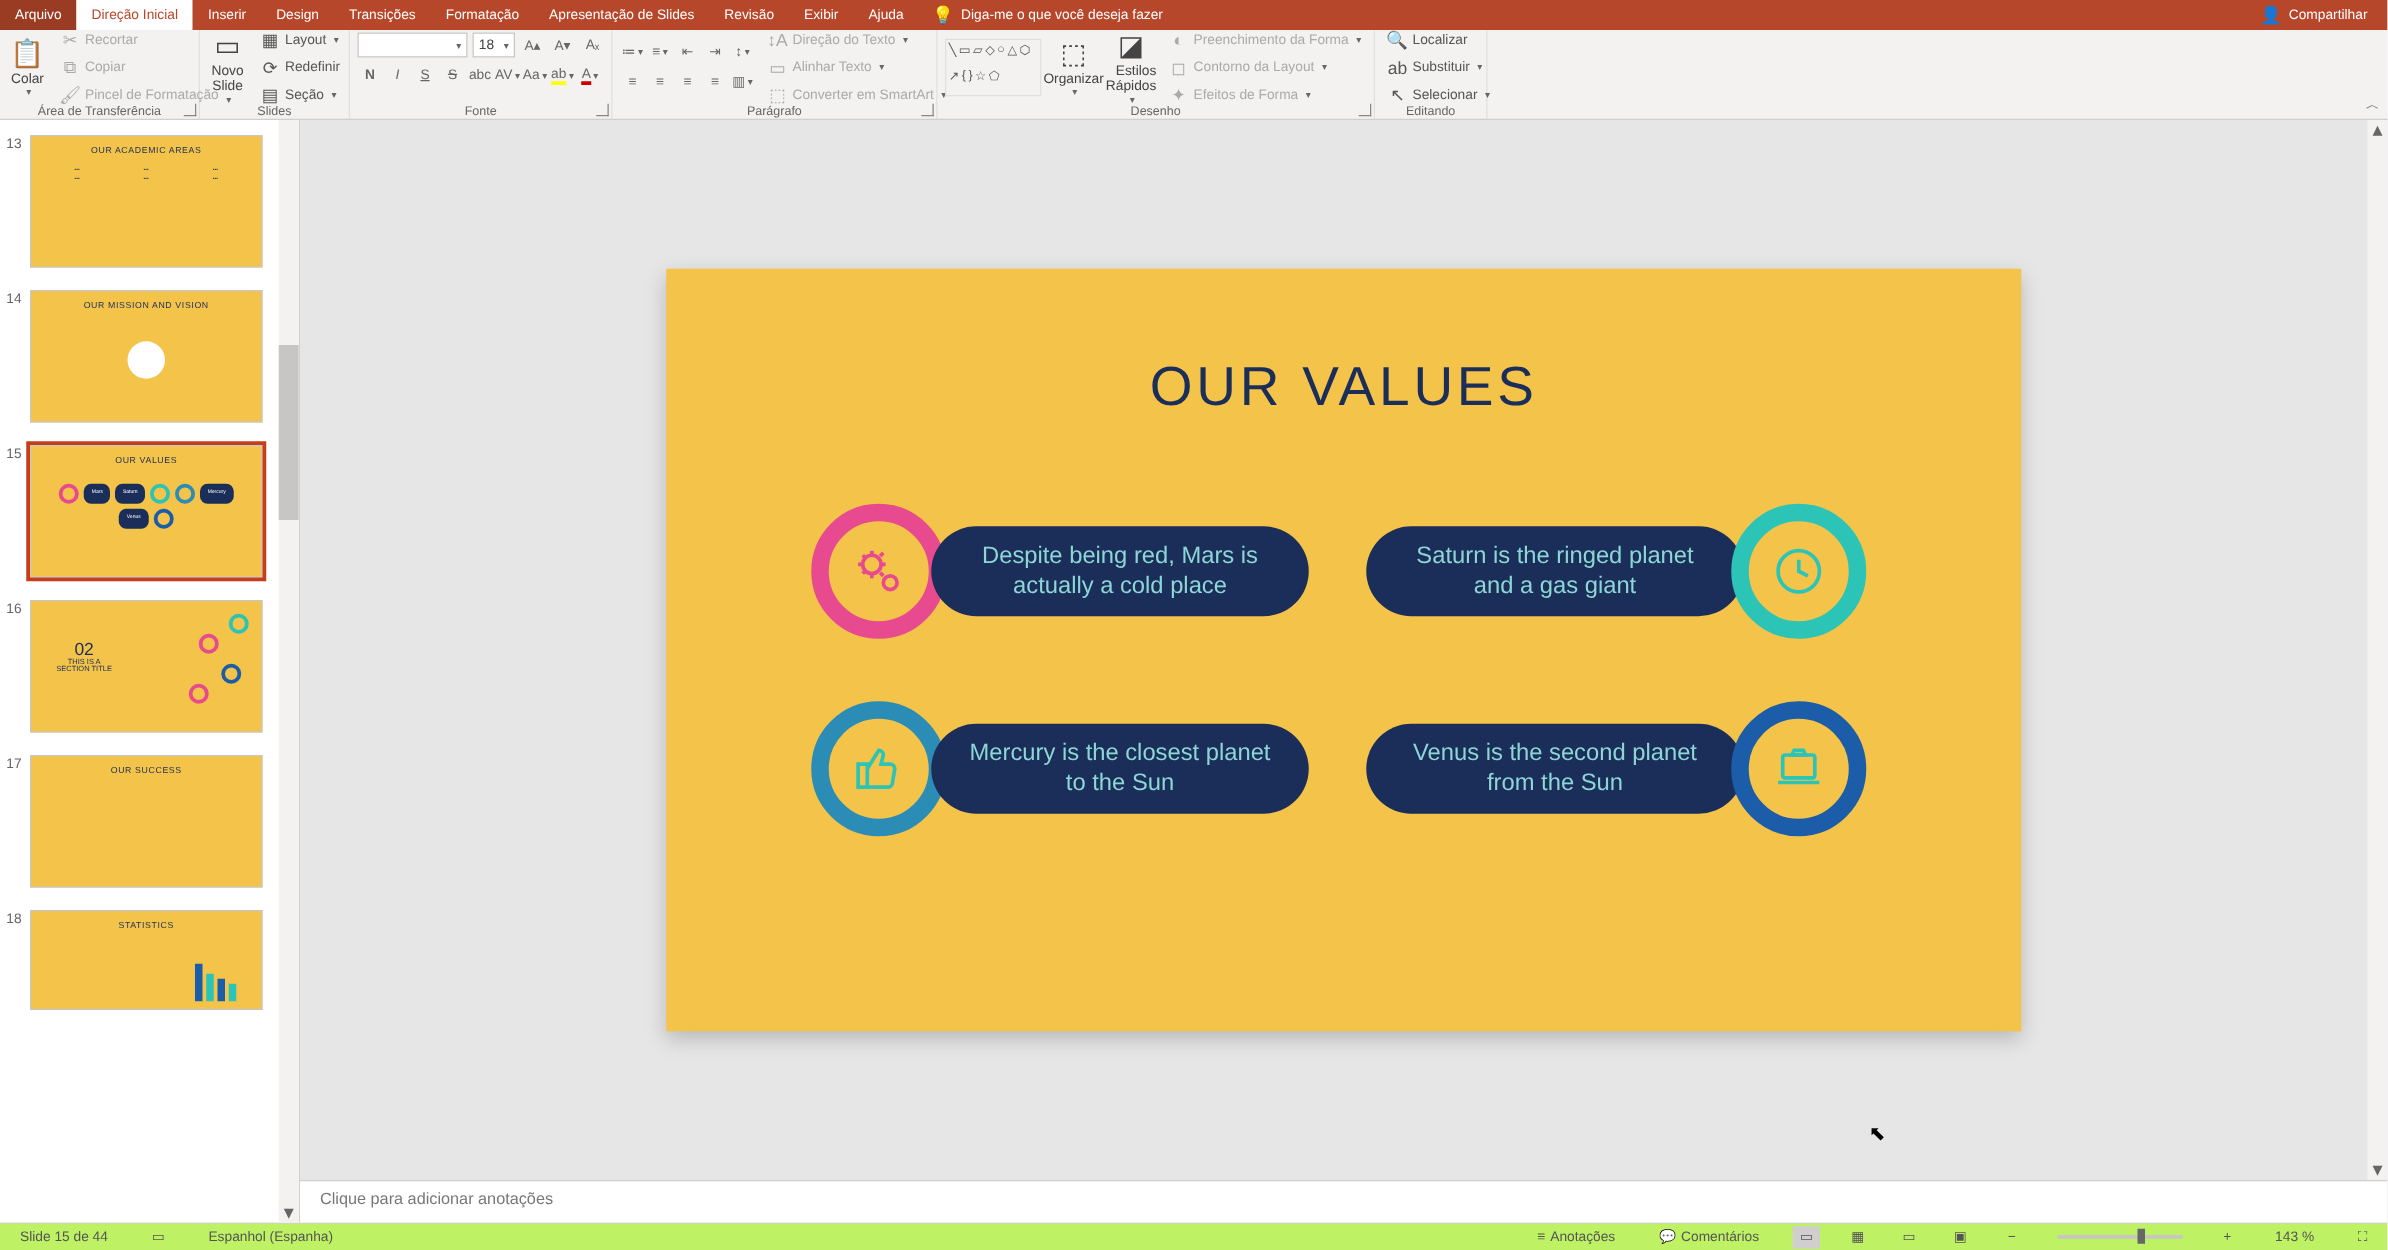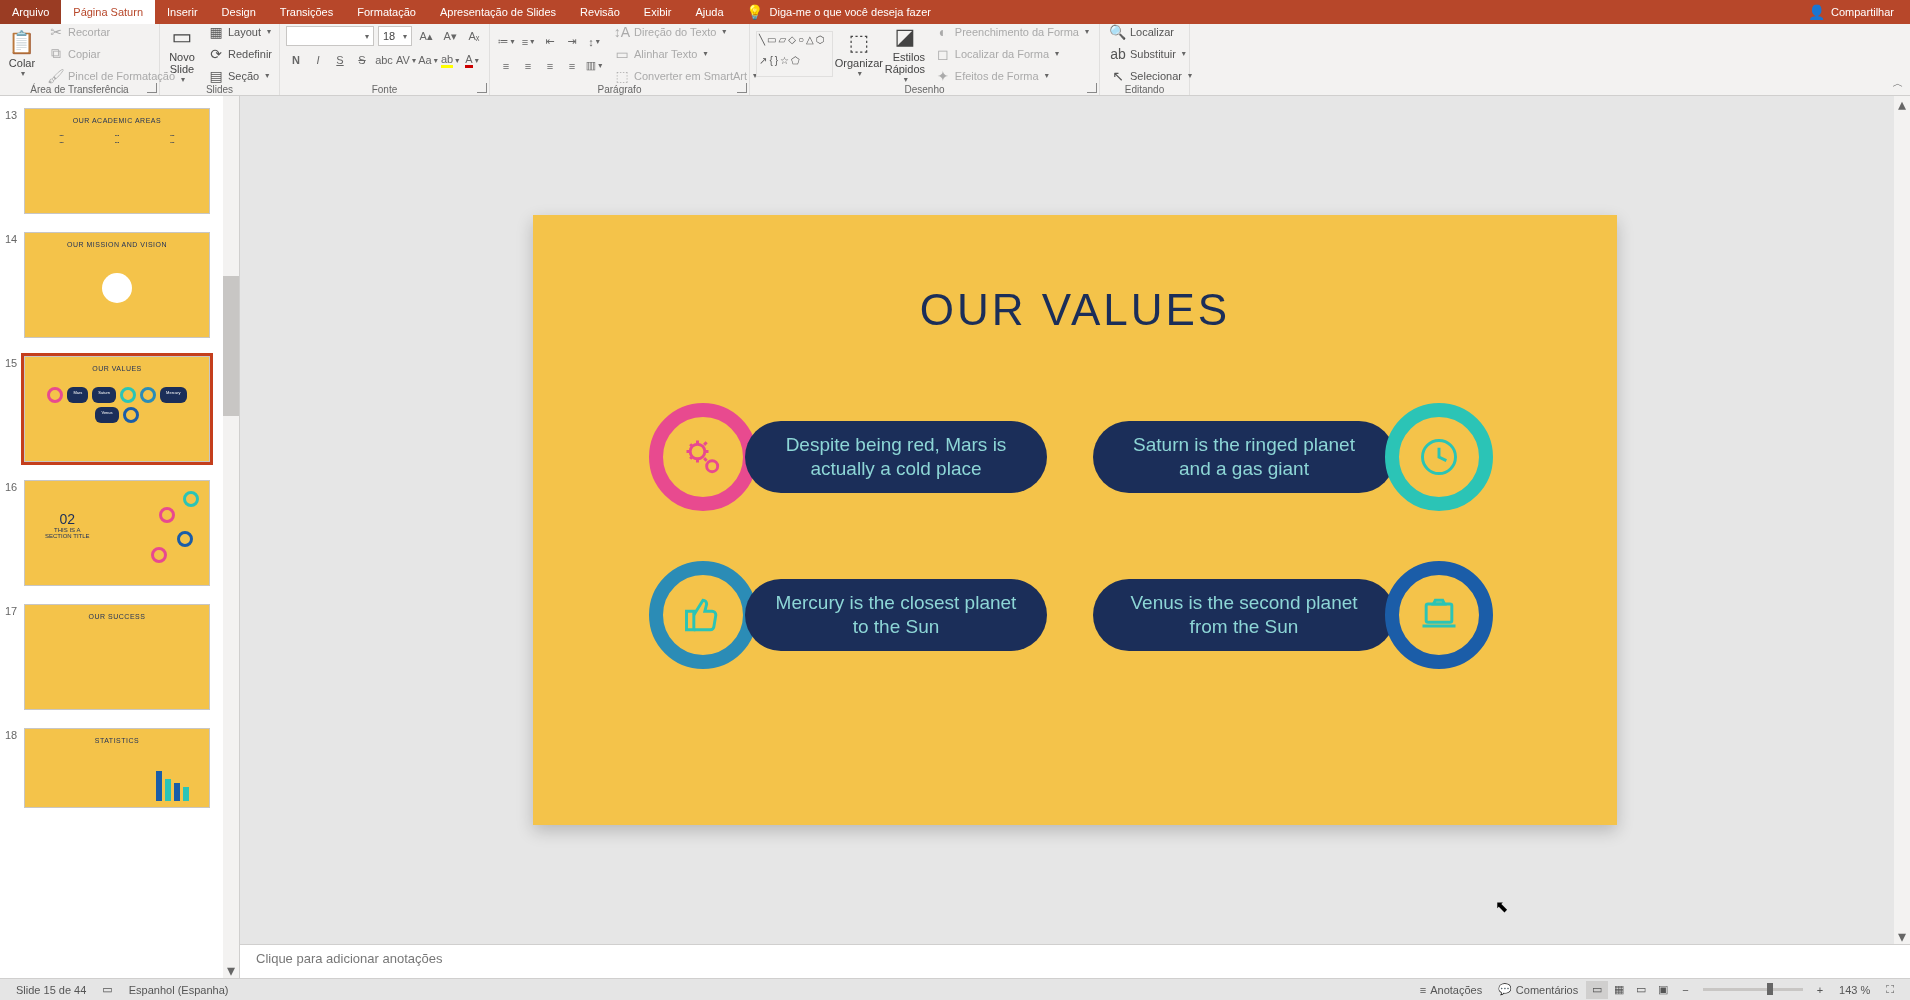--- a/index.html
+++ b/index.html
@@ -50,39 +50,39 @@
   .slide { width:1084px; height:610px; background:#F4C34A; position:relative; box-shadow:0 6px 16px rgba(0,0,0,0.2);}
   .slide h1 { position:absolute; top:70px; left:0; right:0; text-align:center; color:#1B2E59; font-size:44px; letter-spacing:3px; font-weight:400;}
   .pill { position:absolute; width:302px; height:72px; background:#1B2E59; border-radius:36px; color:#8DD6D6; font-size:19px; display:flex; align-items:center; justify-content:center; text-align:center; padding:0 30px; line-height:1.25;}
   .ring { position:absolute; width:108px; height:108px; border-radius:50%; border-width:14px; border-style:solid; background:#F4C34A; display:flex; align-items:center; justify-content:center;}
   .ring svg { width:44px; height:44px; }
   .notesbar { height:34px; border-top:1px solid #d0cfce; background:#fff; padding:6px 16px; color:#777; font-size:13px;}
   .slidearea .vscroll { position:absolute; right:0; top:0; bottom:34px; width:16px; background:#f3f2f1;}
   .slidearea .vscroll .arrow { width:16px; height:16px; display:flex; align-items:center; justify-content:center; color:#666;}
 
   
-  .statusbar { height:22px; background:#e5e5e5; border-top:1px solid #d0cfce; display:flex; align-items:center; font-size:11px; color:#555; padding:0 8px;}
+  .statusbar { height:22px; background:#bef264; border-top:1px solid #d0cfce; display:flex; align-items:center; font-size:11px; color:#555; padding:0 8px;gap:19px;}
   .statusbar .spacer { flex:1;}
   .statusbar .sbtn { padding:0 8px; display:flex; align-items:center; gap:4px;}
   .statusbar .viewbtn { width:22px; height:18px; display:flex; align-items:center; justify-content:center; border:1px solid transparent;}
   .statusbar .viewbtn.active { background:#d0cfce;}
   .zoomslider { width:100px; height:3px; background:#c8c6c4; position:relative; margin:0 6px;}
   .zoomslider .handle { position:absolute; width:6px; height:12px; background:#666; top:-5px; left:64px;}
   
   .cursor { position:absolute; left:962px; top:682px; font-size:16px; color:#000; pointer-events:none;}
   
   
   .chev { font-size:8px; color:#666; margin-left:2px;}
 </style>
 </head>
 <body>
 
 <div class="menubar">
   <div class="tab file">Arquivo</div>
-  <div class="tab active">Página Saturn</div>
+  <div class="tab active">Direção Inicial</div>
   <div class="tab">Inserir</div>
   <div class="tab">Design</div>
   <div class="tab">Transições</div>
   <div class="tab">Formatação</div>
   <div class="tab">Apresentação de Slides</div>
   <div class="tab">Revisão</div>
   <div class="tab">Exibir</div>
   <div class="tab">Ajuda</div>
   <div class="tellme">
     <span class="ico">💡</span>
@@ -302,21 +302,21 @@
           <span class="chev">▾</span>
       </div>
       <div style="display:flex;flex-direction:column;gap:2px">
         <div class="rbtn disabled">
             <span class="ico">◐</span>
             <span>Preenchimento da Forma</span>
             <span class="chev">▾</span>
           </div>
         <div class="rbtn disabled">
             <span class="ico">◻</span>
-            <span>Localizar da Forma</span>
+            <span>Contorno da Layout</span>
             <span class="chev">▾</span>
           </div>
         <div class="rbtn disabled">
             <span class="ico">✦</span>
             <span>Efeitos de Forma</span>
             <span class="chev">▾</span>
           </div>
       </div>
     </div>
     <div class="label">Desenho</div>

